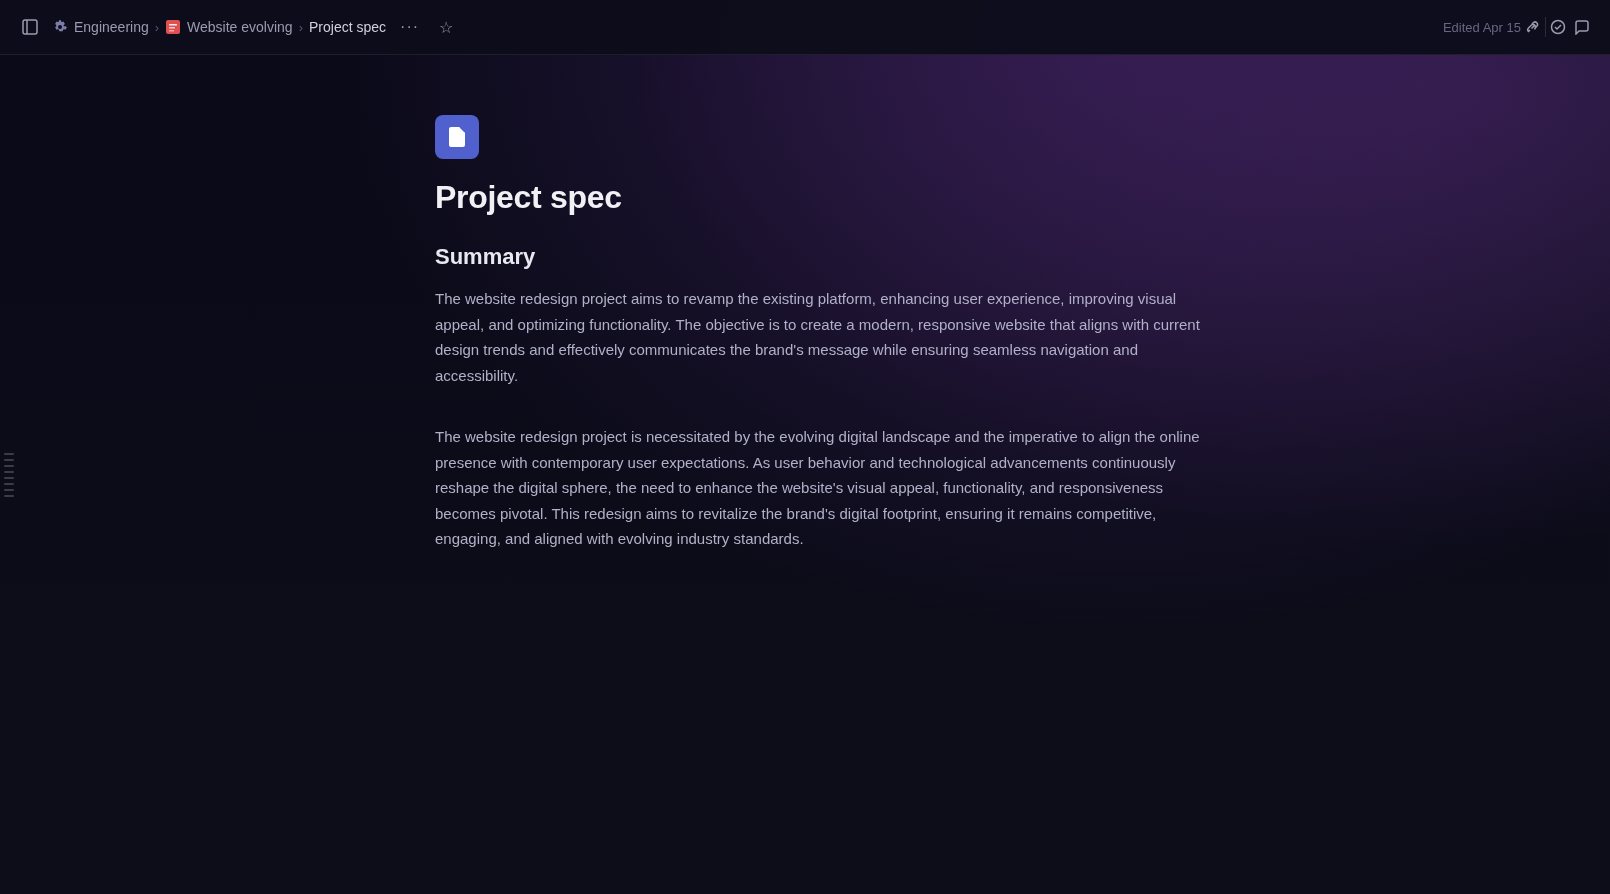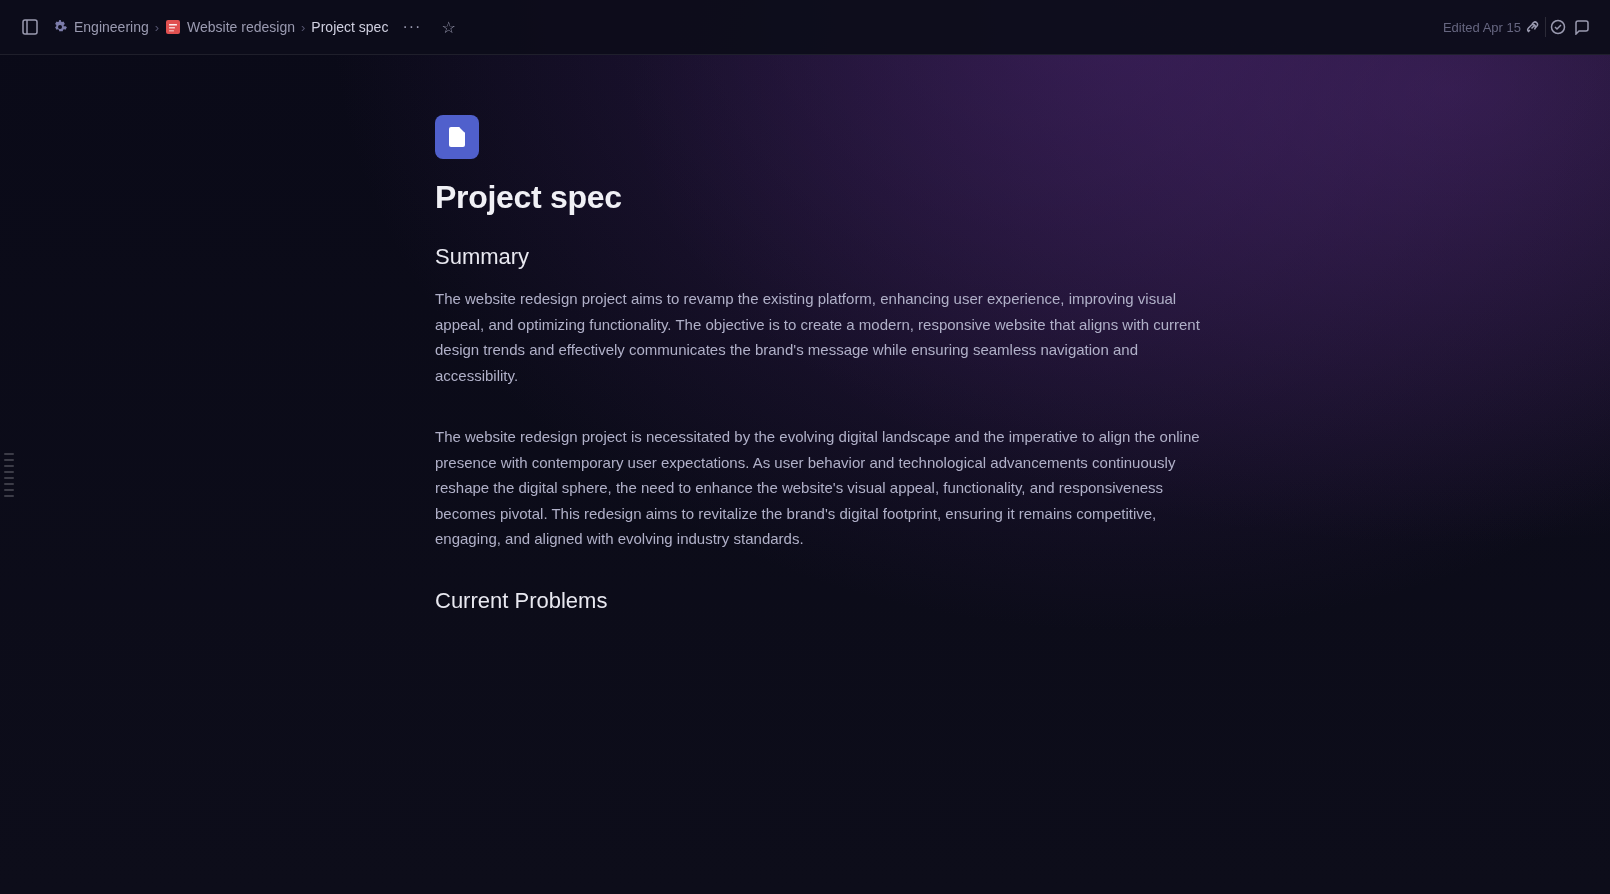--- a/index.html
+++ b/index.html
@@ -202,21 +202,21 @@
     .page-title {
       font-size: 32px;
       font-weight: 700;
       color: #f0f0f5;
       margin-bottom: 28px;
       letter-spacing: -0.3px;
     }
 
     .section-heading {
       font-size: 22px;
-      font-weight: 400;
+      font-weight: 700;
       color: #e8e8f0;
       margin-bottom: 16px;
       margin-top: 0;
     }
 
     .section-text {
       font-size: 15px;
       line-height: 1.7;
       color: #b0b0c8;
       margin-bottom: 36px;
@@ -254,21 +254,21 @@
 
       <div class="breadcrumb-item">
         <span class="breadcrumb-icon">
           <svg width="14" height="14" viewBox="0 0 14 14" fill="none">
             <rect width="14" height="14" rx="2" fill="#e05050"></rect>
             <rect x="3" y="4" width="8" height="1.5" rx="0.5" fill="white" opacity="0.9"></rect>
             <rect x="3" y="7" width="6" height="1.5" rx="0.5" fill="white" opacity="0.7"></rect>
             <rect x="3" y="10" width="5" height="1.5" rx="0.5" fill="white" opacity="0.5"></rect>
           </svg>
         </span>
-        <span>Website redesign</span>
+        <span>Website evolving</span>
       </div>
 
       <span class="breadcrumb-sep">›</span>
 
       <div class="breadcrumb-item active">
         <span>Project spec</span>
       </div>
     </nav>
 
     <button class="more-btn">···</button>
@@ -328,15 +328,14 @@
   <div class="section-block">
     <h2 class="section-heading">Summary</h2>
     <p class="section-text">The website redesign project aims to revamp the existing platform, enhancing user experience, improving visual appeal, and optimizing functionality. The objective is to create a modern, responsive website that aligns with current design trends and effectively communicates the brand's message while ensuring seamless navigation and accessibility.</p>
   </div>
 
   <div class="section-block">
     <p class="section-text">The website redesign project is necessitated by the evolving digital landscape and the imperative to align the online presence with contemporary user expectations. As user behavior and technological advancements continuously reshape the digital sphere, the need to enhance the website's visual appeal, functionality, and responsiveness becomes pivotal. This redesign aims to revitalize the brand's digital footprint, ensuring it remains competitive, engaging, and aligned with evolving industry standards.</p>
   </div>
 
   <div class="section-block">
-    <h2 class="section-heading">Current Problems</h2>
   </div>
 </div>
 
 </body></html>

